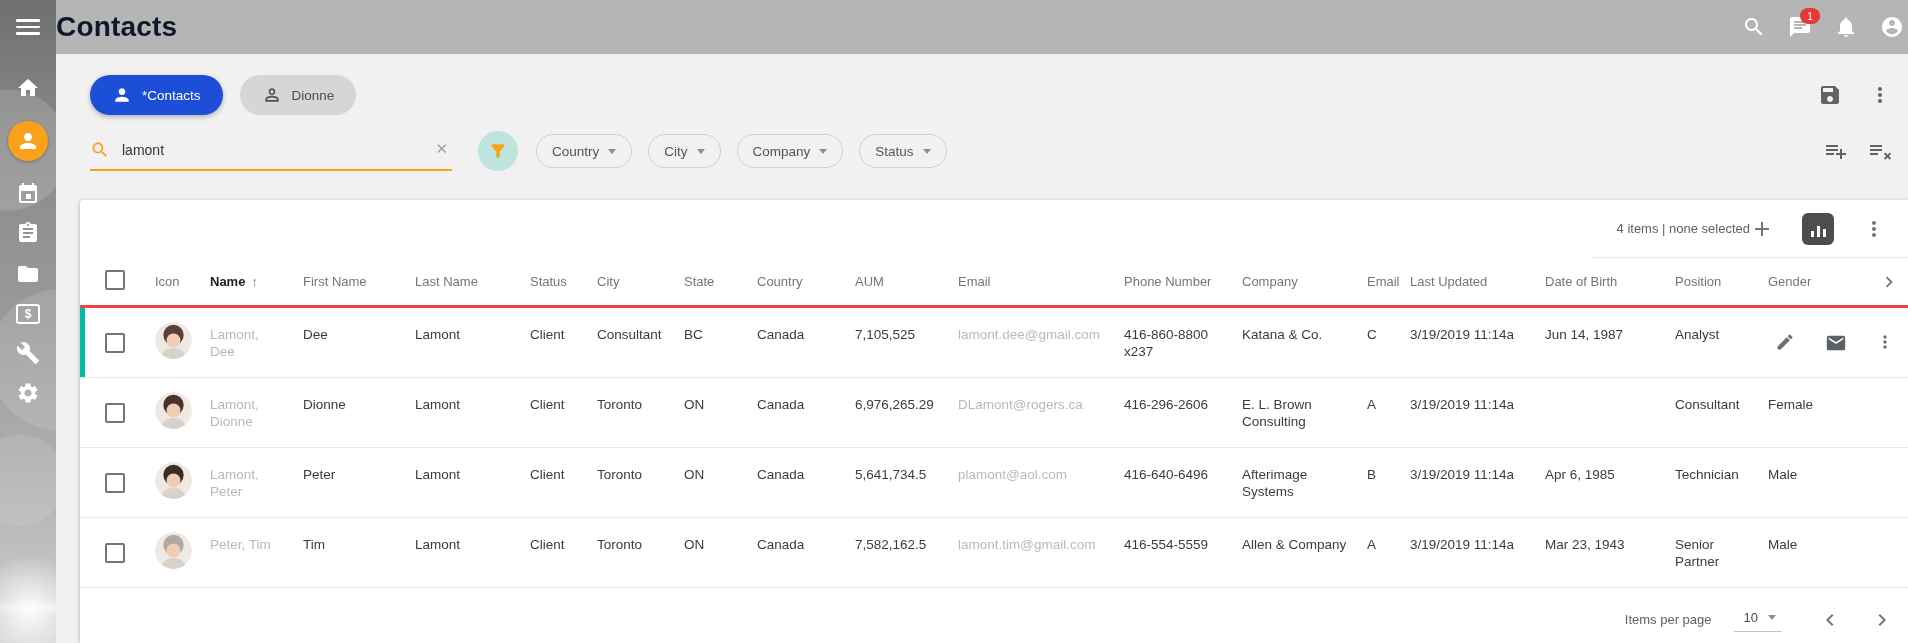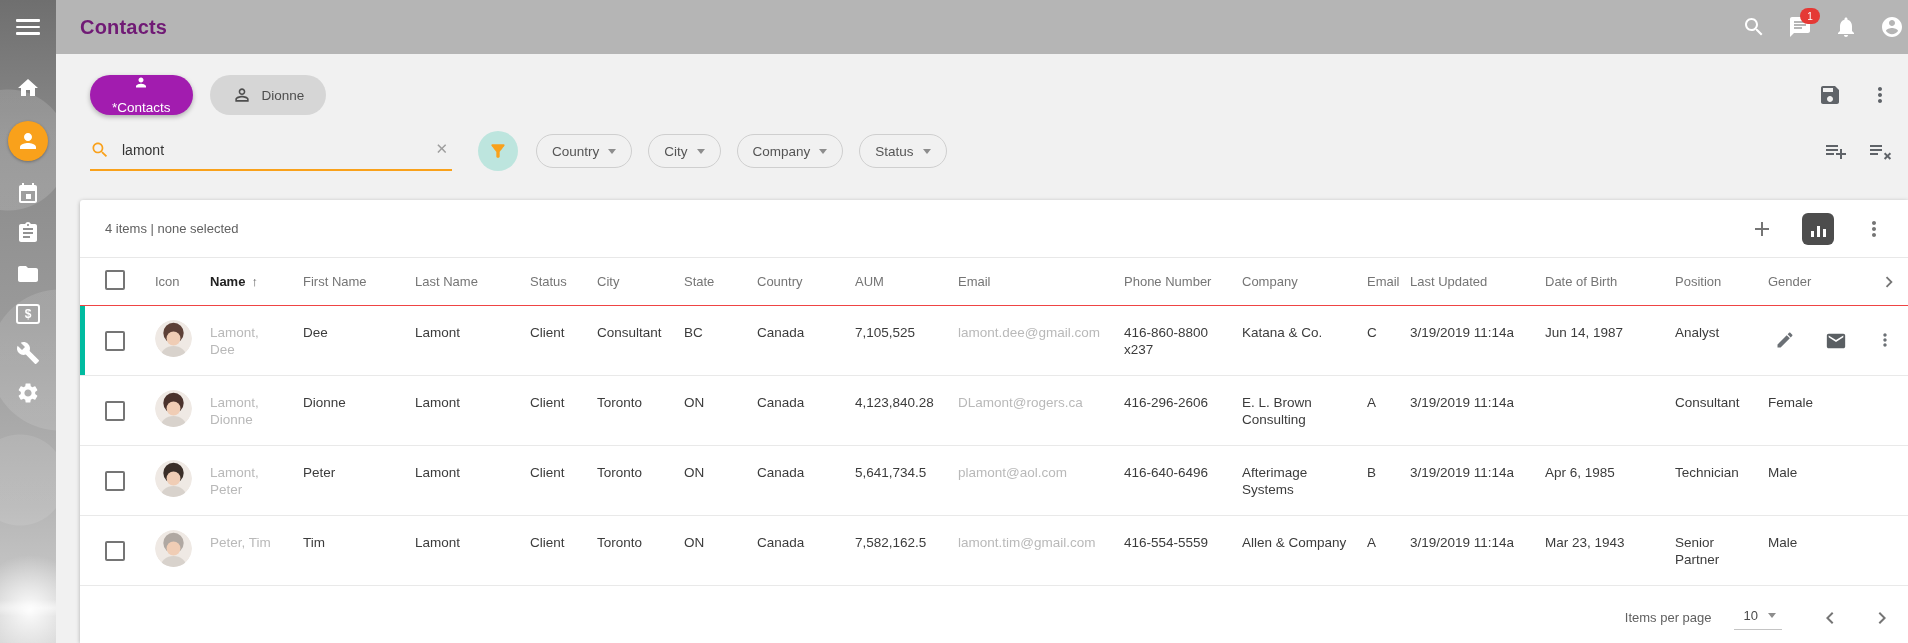--- a/index.html
+++ b/index.html
@@ -23,59 +23,59 @@
   }
   .hamburger{position:absolute;top:15px;left:16px;width:24px;height:24px;cursor:pointer;}
   .hamburger span{display:block;height:2.5px;background:#fff;margin:4px 0;border-radius:1px;}
   .side-nav{position:absolute;top:62px;left:0;width:56px;display:flex;flex-direction:column;align-items:center;}
   .side-item{width:24px;height:24px;cursor:pointer;}
   .side-item svg{fill:#fff;width:24px;height:24px;}
   .side-item.active{width:40px;height:40px;border-radius:50%;background:#F9A11B;display:flex;align-items:center;justify-content:center;box-shadow:0 1px 3px rgba(0,0,0,.3);}
   .dollar-box{width:20px;height:16px;border:2px solid #fff;border-radius:3px;margin-top:3px;display:flex;align-items:center;justify-content:center;color:#fff;font-size:12px;font-weight:bold;}
   
   .topbar{position:absolute;left:56px;right:0;top:0;height:54px;background:#b5b5b5;display:flex;align-items:center;z-index:4;}
-  .topbar-title{color:#701a75;font-size:20px;font-weight:700;margin-left:24px;letter-spacing:.2px;}
+  .topbar-title{color:#0f172a;font-size:28px;font-weight:700;letter-spacing:.2px;}
   .topbar-icons{margin-left:auto;display:flex;align-items:center;gap:22px;padding-right:4px;}
   .tb-icon{width:24px;height:24px;position:relative;cursor:pointer;}
   .tb-icon svg{fill:#fff;width:24px;height:24px;}
   .badge{position:absolute;top:-7px;right:-8px;min-width:16px;height:16px;border-radius:8px;background:#E53935;color:#fff;font-size:10px;display:flex;align-items:center;justify-content:center;padding:0 2px;}
   
   .tabs-row{position:absolute;left:90px;top:75px;right:16px;height:40px;display:flex;align-items:center;gap:17px;z-index:2;}
   .pill{height:40px;border-radius:20px;background:#d6d6d6;display:inline-flex;align-items:center;gap:10px;padding:0 22px;font-size:13.5px;color:#4e4e4e;cursor:pointer;white-space:nowrap;}
   .pill svg{width:20px;height:20px;fill:#4e4e4e;}
-  .pill.active{background:#a21caf;color:#fff;box-shadow:0 2px 5px rgba(0,0,0,.28);flex-direction:column;}
+  .pill.active{background:#1d4ed8;color:#fff;box-shadow:0 2px 5px rgba(0,0,0,.28);}
   .pill.active svg{fill:#fff;}
   .tabs-right{margin-left:auto;display:flex;align-items:center;gap:26px;}
   .gray-icon{width:24px;height:24px;cursor:pointer;}
   .gray-icon svg{fill:#5f6368;width:24px;height:24px;}
   
   .filter-row{position:absolute;left:90px;top:131px;right:16px;height:40px;display:flex;align-items:center;z-index:2;}
   .search-field{width:362px;height:38px;display:flex;align-items:center;border-bottom:2px solid #F9A11B;gap:10px;}
   .search-field svg{width:20px;height:20px;fill:#F9A11B;flex:none;}
   .search-field input{flex:1;border:none;outline:none;background:transparent;font-size:14px;color:#333;font-family:inherit;caret-color:#333;}
   .clear-btn{flex:none;color:#9e9e9e;font-size:15px;cursor:pointer;padding:0 4px 2px 0;}
   .funnel-btn{margin-left:26px;width:40px;height:40px;border-radius:50%;background:#BDE5DE;display:flex;align-items:center;justify-content:center;cursor:pointer;flex:none;}
   .funnel-btn svg{width:20px;height:20px;fill:#F9A11B;}
   .chips{display:flex;align-items:center;gap:16px;margin-left:18px;}
   .chip{height:34px;border:1px solid #cfcfcf;border-radius:17px;display:inline-flex;align-items:center;gap:9px;padding:0 15px;font-size:13.5px;color:#555;cursor:pointer;white-space:nowrap;}
   .caret{width:0;height:0;border-left:4.5px solid transparent;border-right:4.5px solid transparent;border-top:5px solid #8d8d8d;}
   .filter-right{margin-left:auto;display:flex;align-items:center;gap:20px;}
   .filter-right .gray-icon svg{width:22px;height:22px;}
   
-  .card{position:absolute;left:80px;right:0;top:200px;bottom:0;background:#fff;border-radius:3px 0 0 0;box-shadow:0 1px 4px rgba(0,0,0,.28);display:flex;flex-direction:column;z-index:3;}
+  .card{position:absolute;left:80px;right:0;top:200px;bottom:0;background:#fff;border-radius:3px 0 0 0;box-shadow:0 1px 4px rgba(0,0,0,.28);display:flex;flex-direction:column;z-index:3;align-items:flex-end;}
   .toolbar{height:57px;flex:none;display:flex;align-items:center;padding:0 22px 0 25px;border-bottom:1px solid #e8e8e8;}
   .summary{font-size:13px;color:#616161;}
   .toolbar-right{margin-left:auto;display:flex;align-items:center;gap:28px;}
   .chart-btn{width:32px;height:32px;border-radius:6px;background:#4d4d4d;display:flex;align-items:flex-end;justify-content:center;gap:3px;padding-bottom:8px;box-sizing:border-box;cursor:pointer;}
   .chart-btn i{display:block;width:3px;background:#fff;}
   .chart-btn i:nth-child(1){height:6px;}
   .chart-btn i:nth-child(2){height:11px;}
   .chart-btn i:nth-child(3){height:8px;}
   table{border-collapse:collapse;table-layout:fixed;width:100%;flex:none;}
-  th{font-weight:400;font-size:13px;color:#757575;text-align:left;height:47px;padding:0 8px;border-bottom:1px solid #ef4444;vertical-align:middle;white-space:nowrap;overflow:hidden;}
+  th{font-weight:400;font-size:13px;color:#757575;text-align:left;height:47px;padding:0 8px;border-bottom:3px solid #ef4444;vertical-align:middle;white-space:nowrap;overflow:hidden;}
   th.sorted{color:#212121;font-weight:700;margin-left:28px;}
   .sort-arrow{font-size:13px;color:#616161;margin-left:6px;font-weight:400;}
   td{font-size:13.5px;color:#3c3c3c;vertical-align:top;padding:18px 8px 0 8px;height:51px;border-bottom:1px solid #e9e9e9;line-height:17px;position:relative;overflow:visible;}
   .col-select-cell{padding-left:25px !important;}
   .checkbox{width:16px;height:16px;border:2px solid #757575;border-radius:2px;display:inline-block;cursor:pointer;background:#fff;}
   td .checkbox{margin-top:7px;}
   .muted{color:#b9b9b9;}
   .avatar{width:37px;height:37px;border-radius:50%;overflow:hidden;display:block;margin-top:-4px;}
   tr.row-active td:first-child::before{content:"";position:absolute;left:0;top:0;bottom:0;width:5px;background:#00BBA0;}
   .row-actions{position:absolute;right:13px;top:24px;display:flex;align-items:center;gap:30px;white-space:nowrap;}
@@ -374,21 +374,21 @@
               <path d="M6 40a14 12 0 0 1 28 0z" fill="#d8d2cc"></path>
             </svg>
           </td>
           <td><span class="muted">Lamont, Dionne</span></td>
           <td><span>Dionne</span></td>
           <td><span>Lamont</span></td>
           <td><span>Client</span></td>
           <td><span>Toronto</span></td>
           <td><span>ON</span></td>
           <td><span>Canada</span></td>
-          <td><span>4,123,840.28</span></td>
+          <td><span>6,976,265.29</span></td>
           <td><span class="muted">DLamont@rogers.ca</span></td>
           <td><span>416-296-2606</span></td>
           <td><span>E. L. Brown Consulting</span></td>
           <td><span>A</span></td>
           <td><span>3/19/2019 11:14a</span></td>
           <td><span></span></td>
           <td><span>Consultant</span></td>
           <td><span>Female</span></td>
           <td></td>
         </tr>

